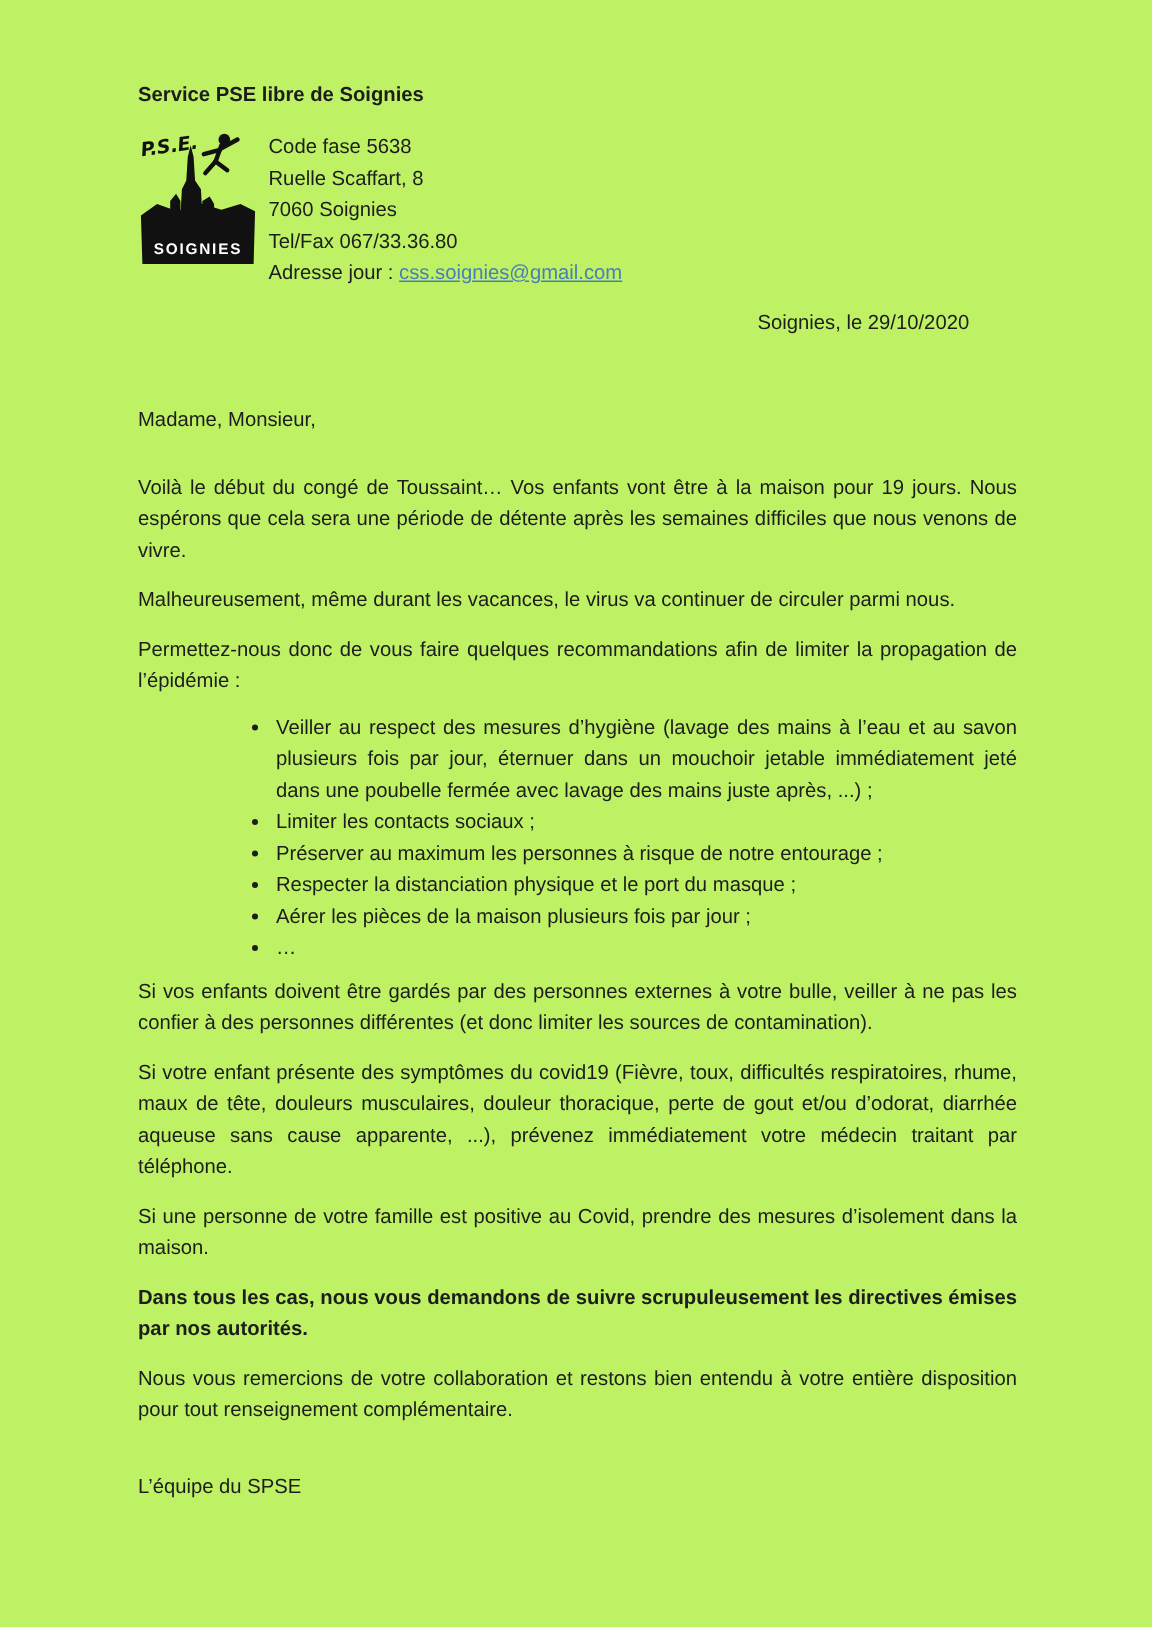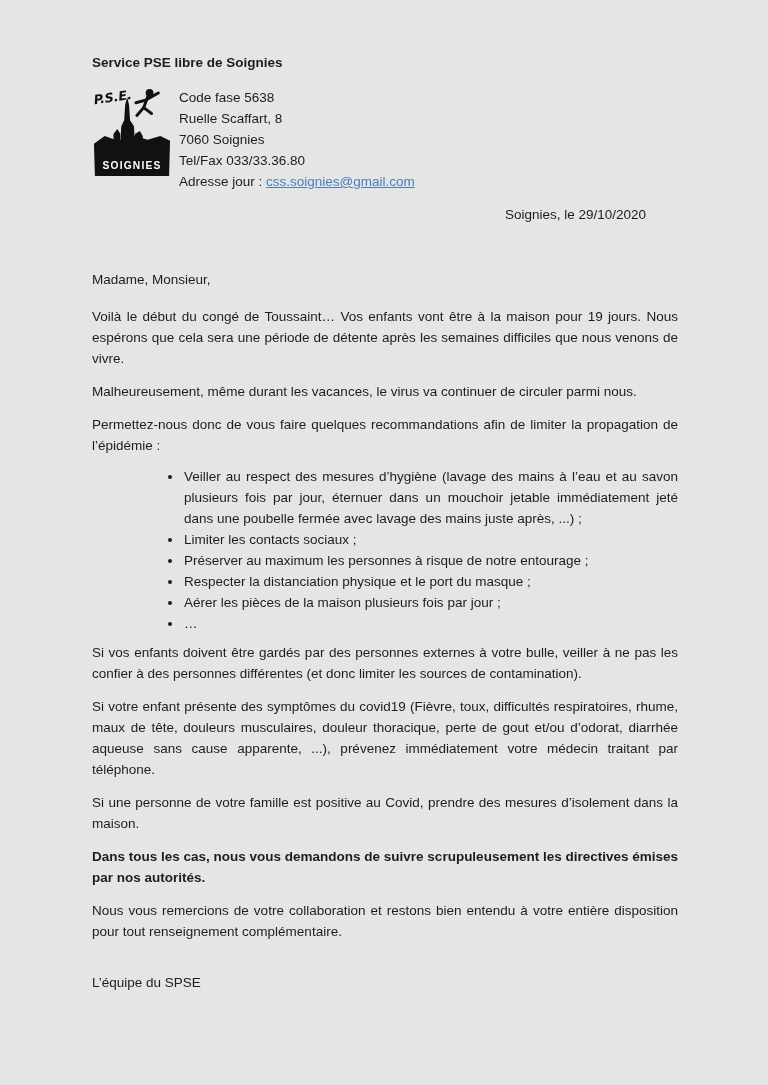--- a/index.html
+++ b/index.html
@@ -2,21 +2,21 @@
 <html><head>
 <meta charset="utf-8">
 <style>
   html, body { margin: 0; padding: 0; background: #ffffff; }
   .page {
     position: relative;
     width: 768px;
     height: 1085px;
     box-sizing: border-box;
     padding: 52px 90px 40px 92px;
-    background: #e5e5e5;
+    background: #bef264;
     font-family: "Liberation Sans", "DejaVu Sans", sans-serif;
     font-size: 13.5px;
     line-height: 21px;
     color: #1d1d1d;
     overflow: hidden;
     filter: blur(0.2px);
   }
   .org-title {
     font-weight: bold;
     margin-bottom: 14px;
@@ -30,21 +30,21 @@
   .logo { width: 80px; flex: 0 0 80px; }
   .address div { white-space: nowrap; }
   .mail-link {
     color: #4a7ebb;
     text-decoration: underline;
     cursor: pointer;
   }
   .date-line {
     margin: 12px 0 44px 413px;
   }
-  .salutation { margin-bottom: 16px; }
+  .salutation { margin-bottom: 24px; }
   .page p { margin: 0 0 12px 0; text-align: justify; }
   .page p.mb0 { margin-bottom: 10px; }
   .bold-par { font-weight: bold; }
   ul.reco-list {
     margin: 0 0 8px 0;
     padding-left: 47px;
   }
   ul.reco-list li {
     text-align: justify;
     padding-left: 1px;
@@ -77,21 +77,21 @@
           <path d="M44 58 L44 48 L49 45 L52 50 L52 58 Z"></path>
           <path d="M2 58 L13 50 L27 55 L41 49 L57 54 L70 50 L80 55 L79 91 L3 91 Z"></path>
         </g>
         <text x="41" y="84" text-anchor="middle" fill="#ffffff" font-size="10.5" font-weight="bold" letter-spacing="1.2" font-family="Liberation Sans, DejaVu Sans, sans-serif">SOIGNIES</text>
       </svg>
     </div>
     <div class="address">
       <div>Code fase 5638</div>
       <div>Ruelle Scaffart, 8</div>
       <div>7060 Soignies</div>
-      <div>Tel/Fax 033/33.36.80</div>
+      <div>Tel/Fax 067/33.36.80</div>
       <div><span>Adresse jour : </span><a class="mail-link">css.soignies@gmail.com</a></div>
     </div>
   </div>
 
   <div class="date-line">Soignies, le 29/10/2020</div>
 
   <div class="salutation">
     <div>Madame, Monsieur,</div>
   </div>
 

